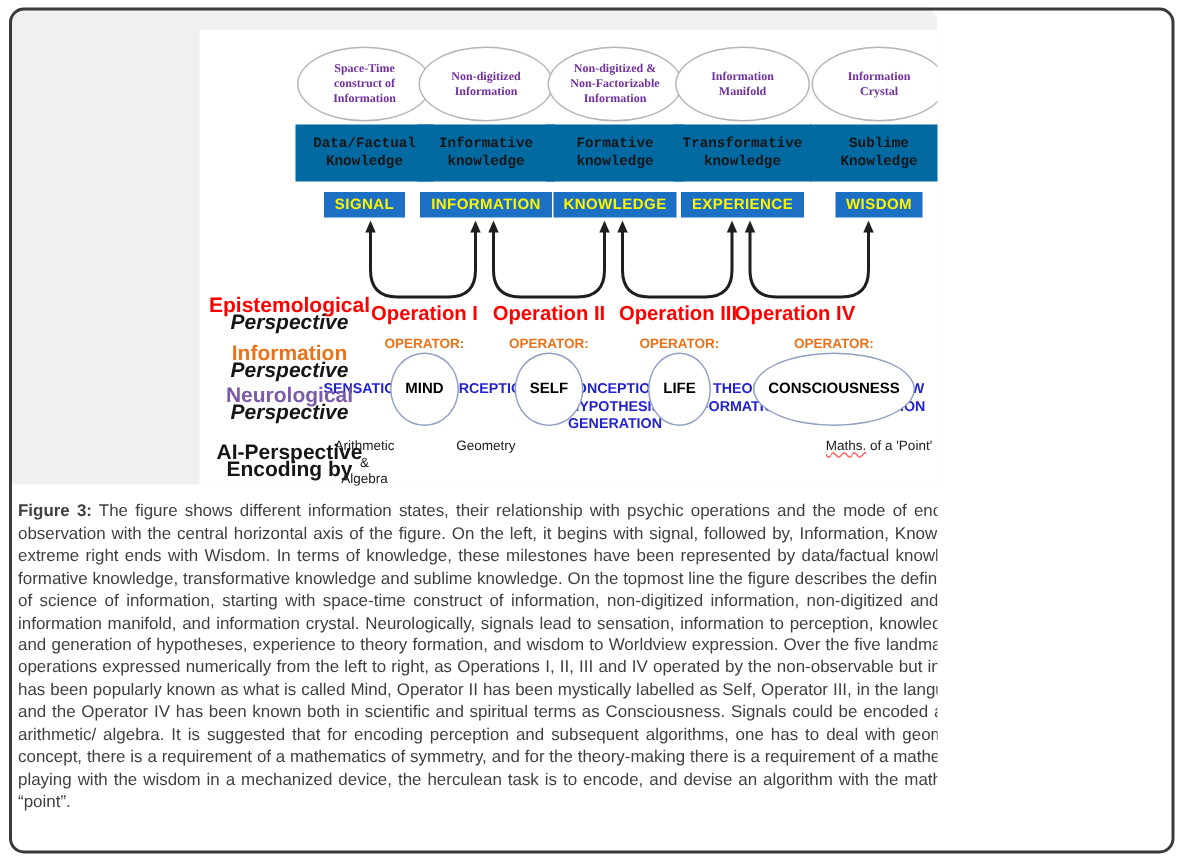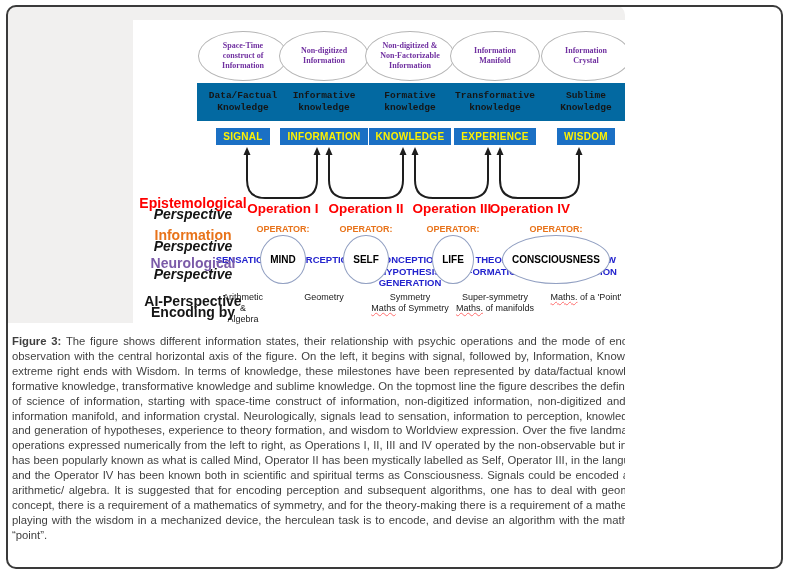--- a/index.html
+++ b/index.html
@@ -105,34 +105,30 @@
       <div class="col" style="left:231px">
         <div class="ell">Non-digitized &amp;
 Non-Factorizable
 Information</div>
         <div class="ybox">Formative
 knowledge</div>
         <div class="bwrap"><span class="bbox">KNOWLEDGE</span></div>
         <div class="neuro">CONCEPTION,
 HYPOTHESIS
 GENERATION</div>
-        <div class="enc"><span>Symmetry
-</span><span class="sp">Maths</span><span> of Symmetry</span></div>
       </div>
 
       <div class="col" style="left:316px">
         <div class="ell">Information
 Manifold</div>
         <div class="ybox">Transformative
 knowledge</div>
         <div class="bwrap"><span class="bbox">EXPERIENCE</span></div>
         <div class="neuro">THEORY
 FORMATION</div>
-        <div class="enc"><span>Super-symmetry
-</span><span class="sp">Maths.</span><span> of manifolds</span></div>
       </div>
 
       <div class="col" style="left:407px">
         <div class="ell">Information
 Crystal</div>
         <div class="ybox">Sublime
 Knowledge</div>
         <div class="bwrap"><span class="bbox">WISDOM</span></div>
         <div class="neuro">WORLDVIEW
 EXPRESSION</div>

